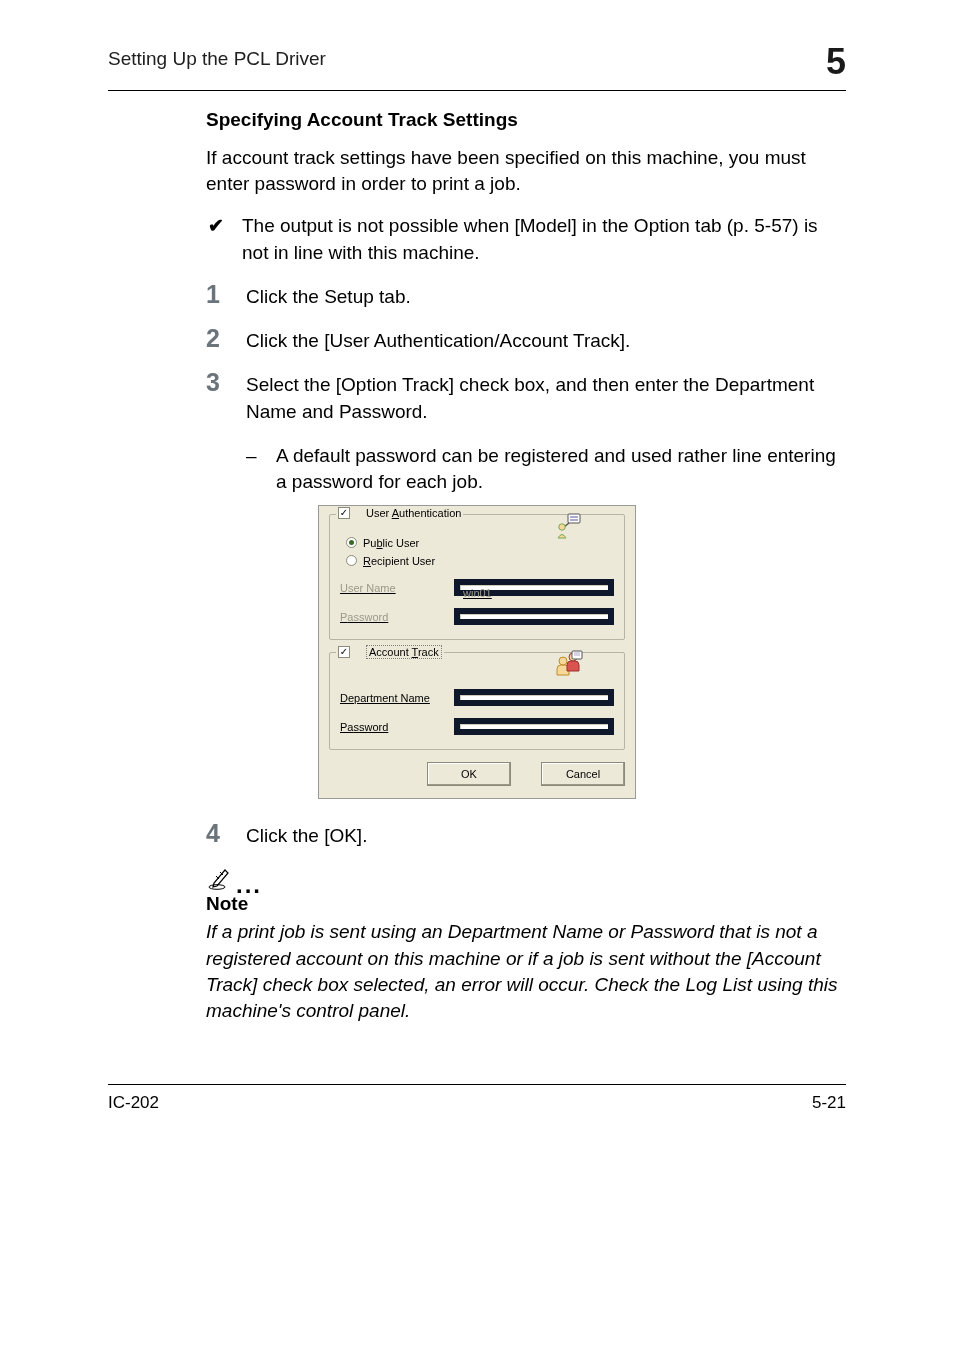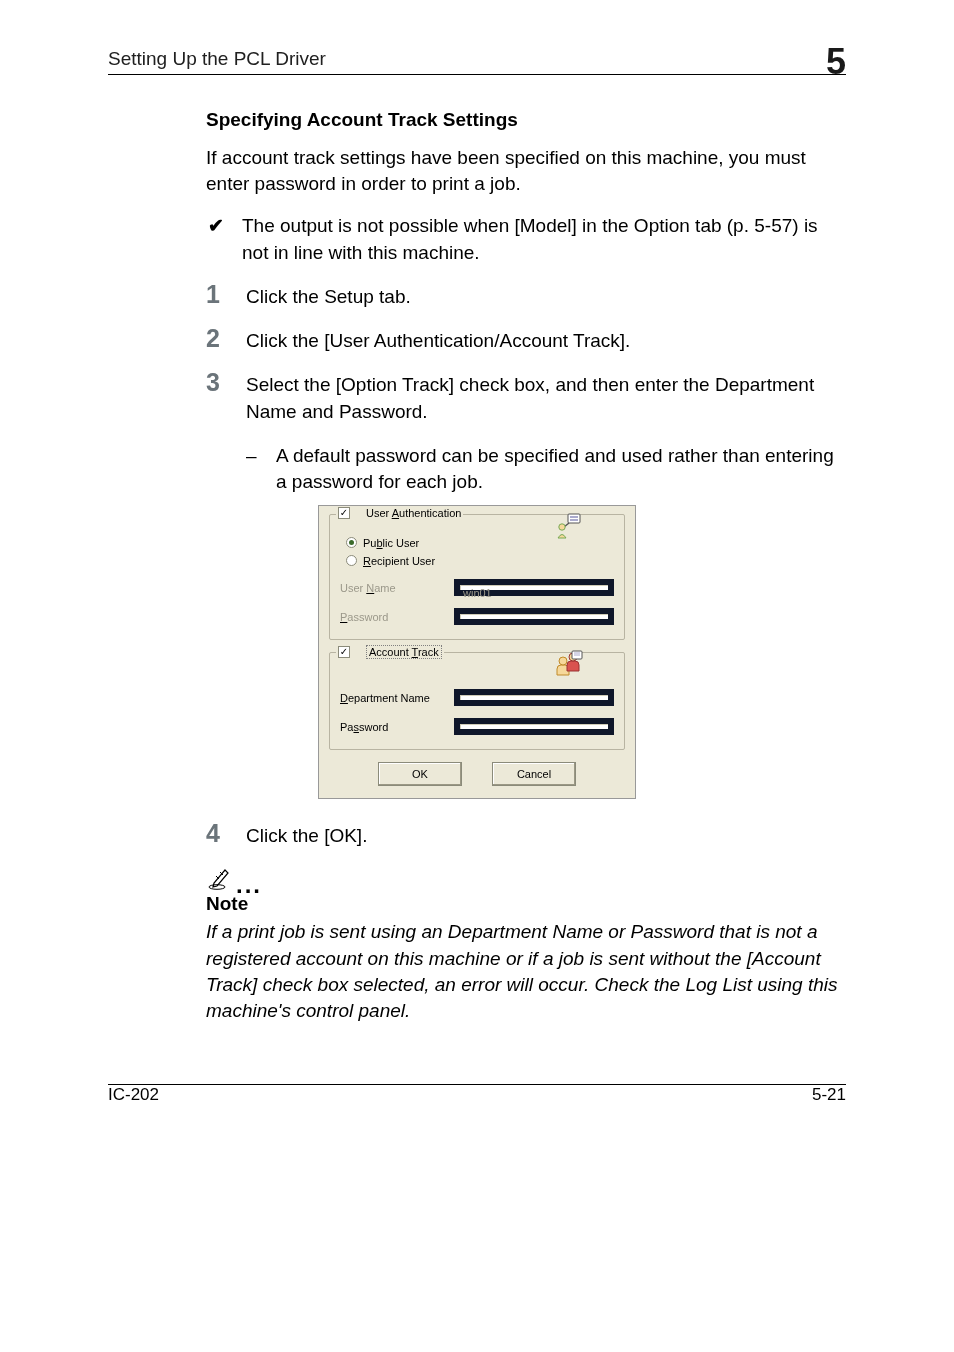--- a/index.html
+++ b/index.html
@@ -12,22 +12,22 @@
   }
   .page {
     padding: 38px 108px 30px 108px;
     box-sizing: border-box;
   }
   .header {
     display: flex;
     justify-content: space-between;
     align-items: flex-end;
     border-bottom: 1.5px solid #000;
-    padding-bottom: 0;
-    margin-bottom: 34px;
+    padding-bottom: 16px;
+    margin-bottom: 18px;
   }
   .header-left {
     font-size: 19px;
     color: #202020;
     padding-bottom: 4px;
   }
   .chapter-num {
     font-size: 36px;
     font-weight: bold;
     color: #1a1a1a;
@@ -169,61 +169,62 @@
   }
   .radio.sel::before{
     content:"";
     width:5px;height:5px;
     background:#3a6a2a;
     border-radius:50%;
   }
   .radio-row { display:flex;align-items:flex-start;margin:4px 0 6px 6px;}
   .dotted { border:1px dotted #808080; padding:0 2px; }
   .underline-access { text-decoration:underline; text-decoration-color:#000; }
-  .field-row { display:flex; align-items:center; margin-top:12px; }
+  .field-row { display:flex; align-items:center; margin-top:12px;text-decoration:underline; }
   .field-row .lbl { width:114px; }
   .field-row .tb {
     flex:1;
     height:17px;
     border:6px solid #0f172a;
     background:#fff;
     box-shadow: inset 1px 1px 0 #d0ccb8;
     padding-left:3px;
     font-size:11px;
     line-height:17px;
     box-sizing:border-box;
   }
   .disabled { color:#9b988a; }
   .tb.disabled { color:#9b988a; }
   .icon-auth {
     position:absolute; top:-2px; right:40px;
   }
   .icon-auth svg, .icon-track svg { display:block; }
   .icon-track { position:absolute; top:-4px; right:40px; }
-  .btn-row { display:flex; justify-content:center; gap:30px; margin-top:8px; }
+  .btn-row { display:flex; justify-content:flex-end; gap:30px; margin-top:8px; }
   .win-btn {
     width:82px;height:22px;
     border:1px solid #8b8b7a;
     background:#ece9d8;
     box-shadow: inset -1px -1px 0 #9b9885, inset 1px 1px 0 #fff;
     font-size:11px;
     display:flex;align-items:center;justify-content:center;
   }
 
   .note-icon {
     display:flex;align-items:flex-end;gap:4px;
     margin-left:98px;margin-bottom:2px;margin-top:10px;
   }
   .note-dots { font-size:24px; font-weight:bold; letter-spacing:2px; line-height:.5;}
   .note-label { margin-left:98px; font-weight:bold; font-size:19px; margin-bottom:4px; }
   .note-body { margin-left:98px; font-size:19px; font-style:italic; line-height:1.38; }
 
   .footer {
     border-top:1.5px solid #000;
     margin-top:60px;
+    padding-top:8px;
     display:flex;justify-content:space-between;
     font-size:17px;
   }
 </style>
 </head>
 <body>
 
 <div class="page">
 
   <div class="header">
@@ -250,21 +251,21 @@
     <span>Click the [User Authentication/Account Track].</span>
   </div>
 
   <div class="num-step">
     <span class="num">3</span>
     <span>Select the [Option Track] check box, and then enter the Department Name and Password.</span>
   </div>
 
   <div class="sub-dash">
     <span class="dash">–</span>
-    <span>A default password can be specified and used rather than entering a password for each job.</span>
+    <span>A default password can be registered and used rather line entering a password for each job.</span>
   </div>
 
   <div class="dialog-wrap">
     <div class="dialog">
       <div class="dlg-body">
 
         <div class="group">
           <div class="group-title">
             <span class="chk checked"></span>
             <span>

